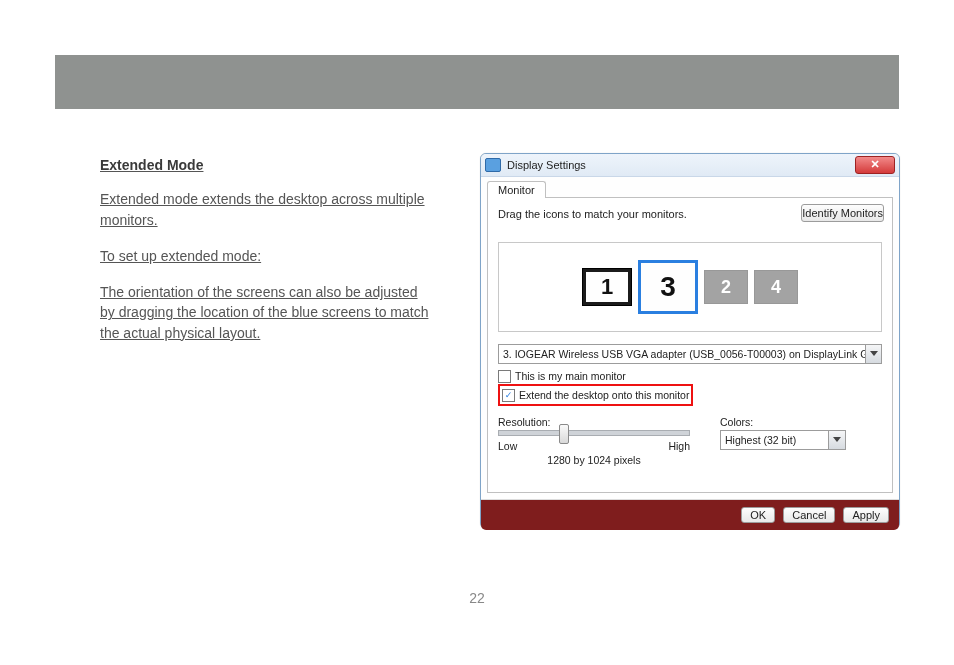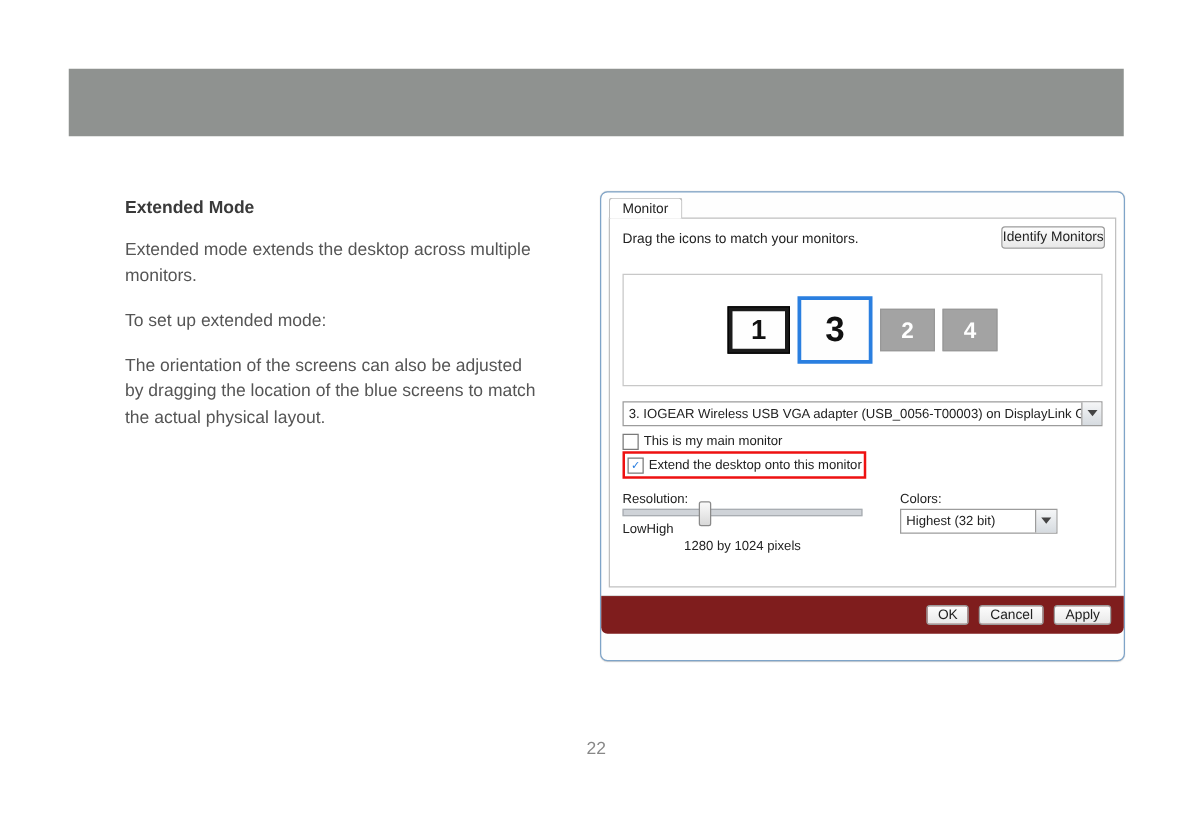--- a/index.html
+++ b/index.html
@@ -17,20 +17,21 @@
     left:55px; top:55px;
     width:844px; height:54px;
     background:#8f9290;
   }
   .text-col {
     position:absolute;
     left:100px; top:155px;
     width:330px;
     font-size:14px;
     line-height:1.45;
+    text-decoration:underline;
   }
   .heading {
     font-weight:bold;
     color:#3a3a3a;
     margin-bottom:14px;
   }
   .para { margin-bottom:16px; }
   .inst-list { margin:0 0 16px 18px; padding:0; }
   .inst-list li { margin-bottom:2px; }
   .page-number {
@@ -179,21 +180,21 @@
     margin-top:2px;
     width:190px; height:4px; background:#cfd3d8;
     border:1px solid #a9adb2; position:relative;
   }
   .slider .thumb{
     position:absolute; top:-7px; left:60px;
     width:8px; height:18px;
     background:linear-gradient(#fafafa,#d9d9d9);
     border:1px solid #8a8a8a; border-radius:2px;
   }
-  .slider-labels{ display:flex; justify-content:flex-start; width:192px; font-size:10.5px; margin-top:4px;}
+  .slider-labels{ display:flex; justify-content:space-between; width:192px; font-size:10.5px; margin-top:4px;}
   .res-value{ text-align:center; width:192px; font-size:10.5px; margin-top:2px;}
 
   .colors-select{
     width:120px;
     border:1px solid #9c9c9c;
     height:18px;
     display:flex; align-items:center;
     padding-left:4px;
     font-size:10.5px;
     margin-top:2px;
@@ -236,20 +237,27 @@
 <div class="text-col">
   <div class="heading">Extended Mode</div>
   <div class="para">Extended mode extends the desktop across multiple monitors.</div>
   <div class="para">To set up extended mode:</div>
   <div class="para">The orientation of the screens can also be adjusted by dragging the location of the blue screens to match the actual physical layout.</div>
 </div>
 
 <div class="page-number">22</div>
 
 <div class="dlg">
+  <div class="title-bar">
+    <div class="mon-icon"></div>
+    <span>Display Settings</span>
+    <div class="close-btn">
+      <span>✕</span>
+    </div>
+  </div>
 
   <div class="client">
     <div class="tab">
       <span>Monitor</span>
     </div>
     <div class="tab-body">
       <span>Drag the icons to match your monitors.</span>
       <div class="identify-btn">
         <span class="vbtn">
           <span>Identify Monitors</span>

